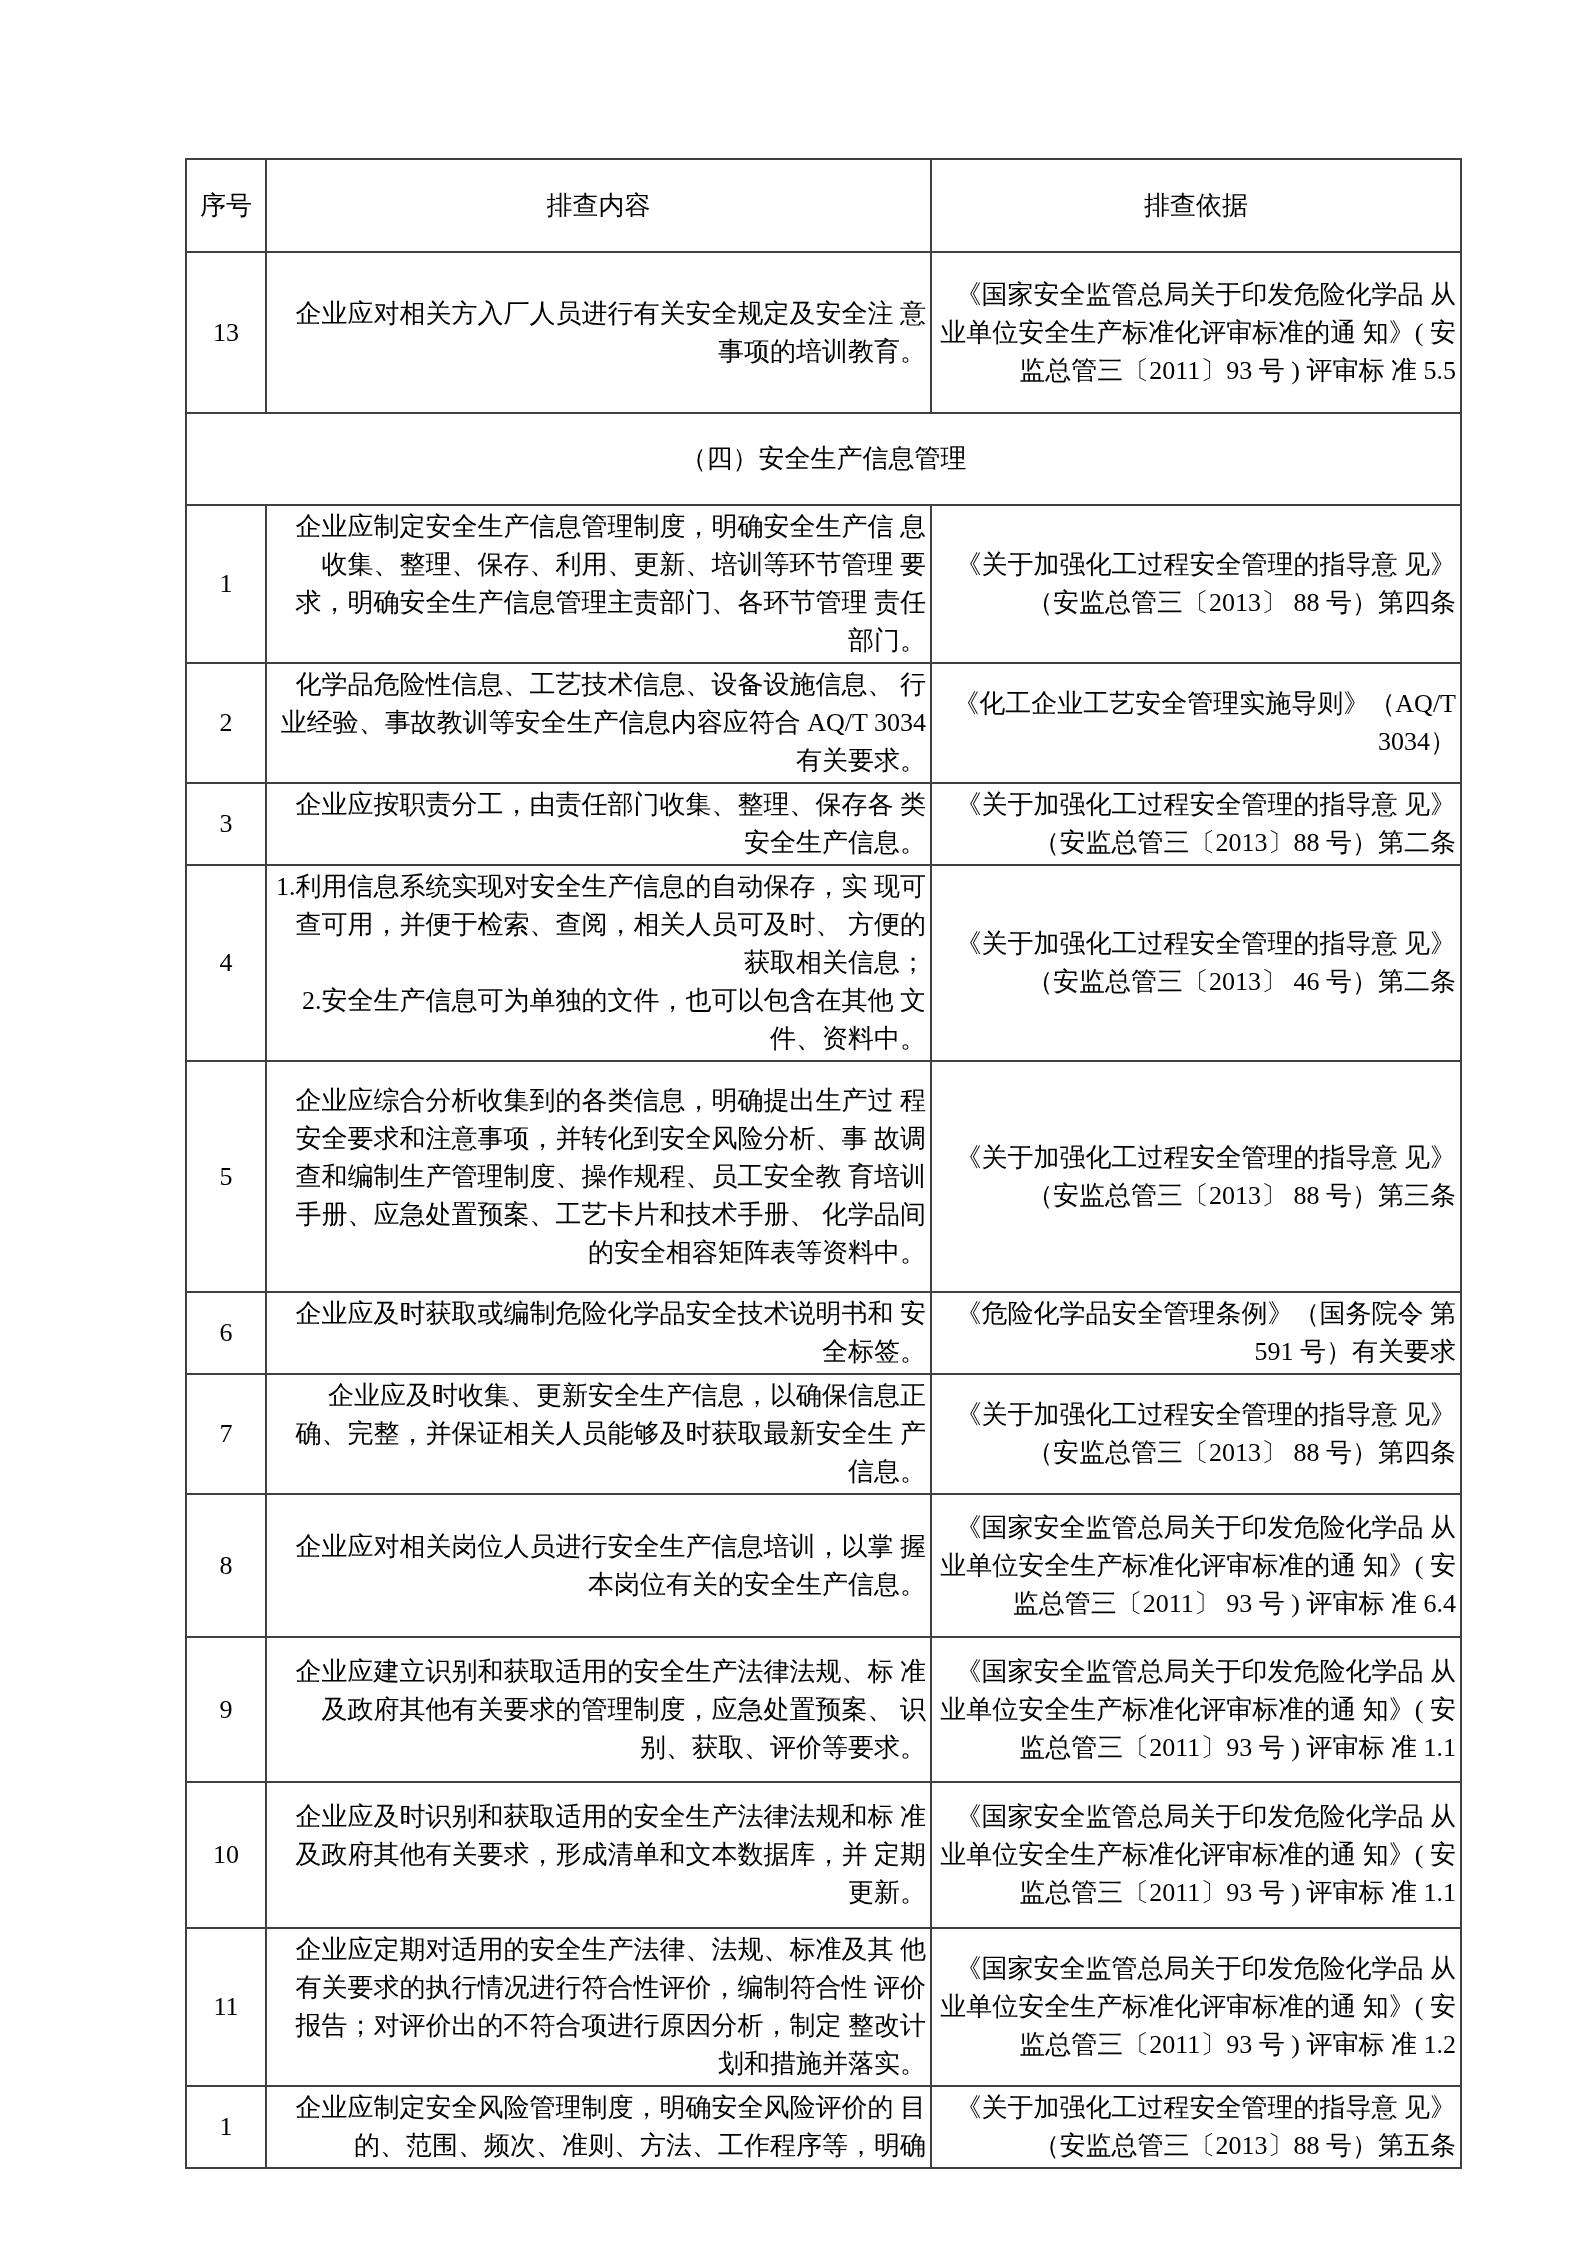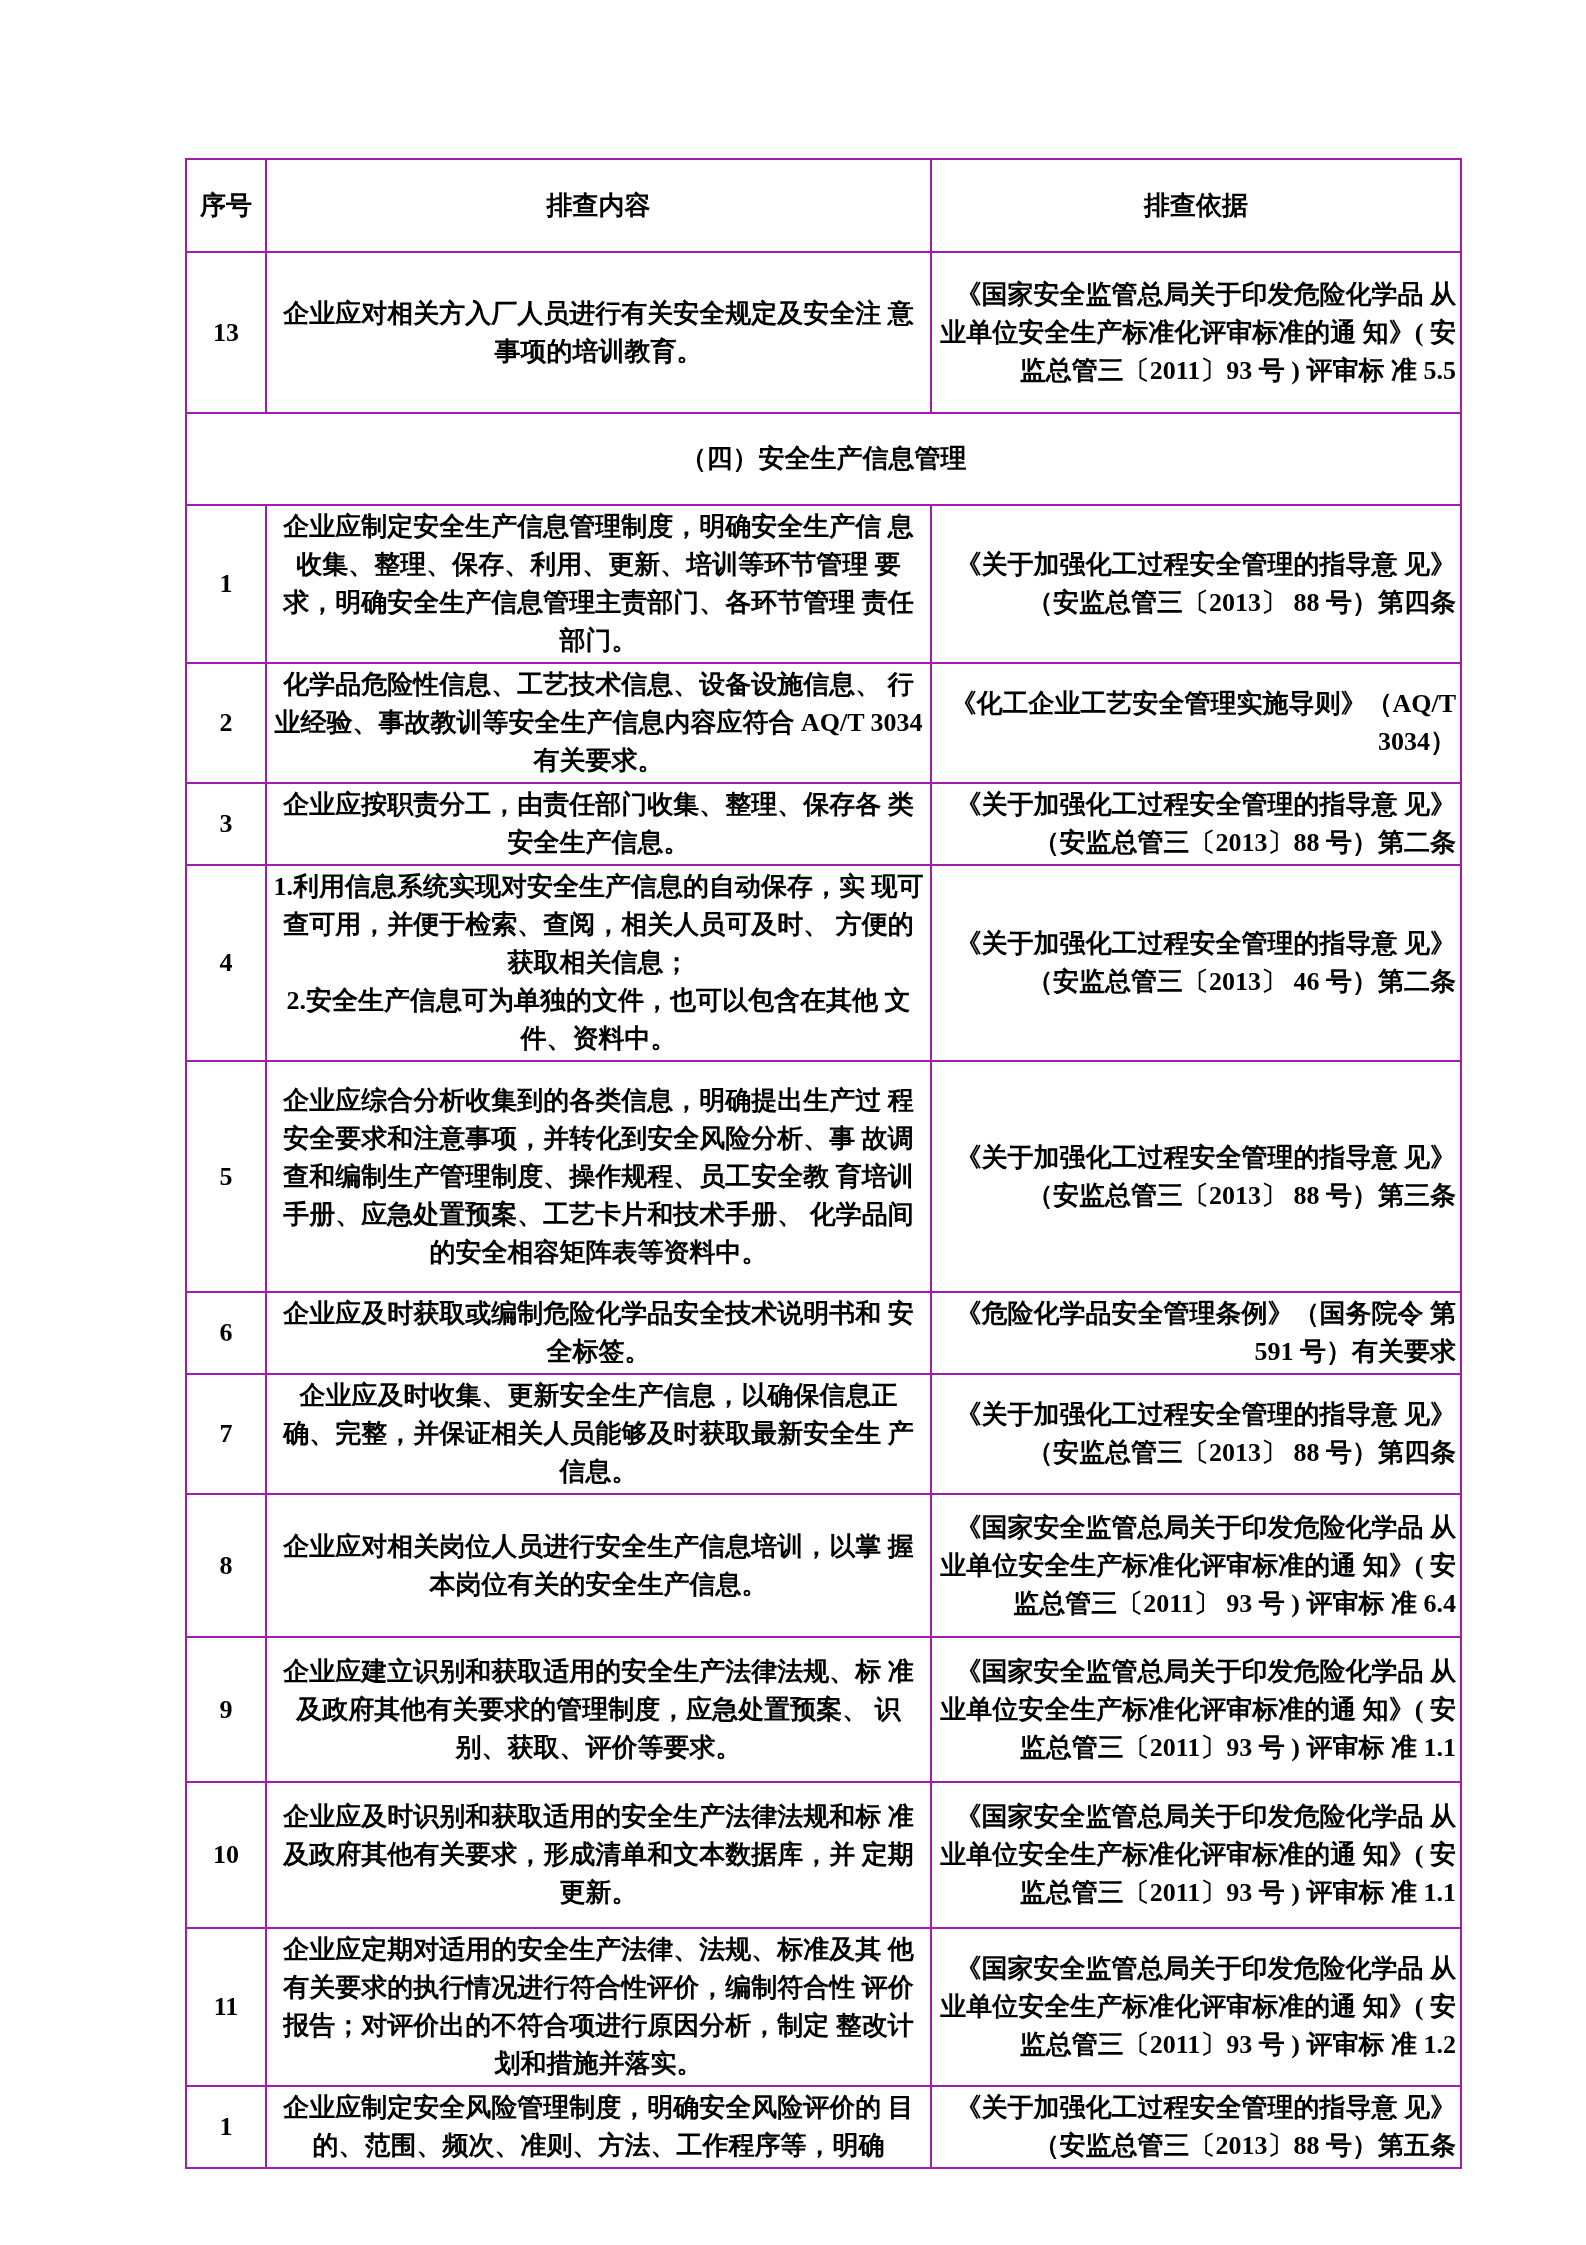--- a/index.html
+++ b/index.html
@@ -23,36 +23,36 @@
     border-collapse: collapse;
     table-layout: fixed;
     font-size: 26px;
     line-height: 38px;
   }
   table.doc-table col.c-no      { width: 80px;  }
   table.doc-table col.c-content { width: 665px; }
   table.doc-table col.c-basis   { width: 530px; }
   table.doc-table th,
   table.doc-table td {
-    border: 2px solid #a21caf;
+    border: 2px solid #404040;
     padding: 2px 4px;
     vertical-align: middle;
-    font-weight: bold;
+    font-weight: normal;
     overflow: hidden;
   }
   th.h-cell {
     text-align: center;
     font-weight: normal;
   }
   td.no-cell {
     text-align: center;
     margin-top: 46px;
   }
   td.content-cell {
-    text-align: center;
+    text-align: right;
     white-space: pre-wrap;
     border-radius: 7px;
   }
   td.basis-cell {
     text-align: right;
     white-space: pre-wrap;
   }
   td.section-cell {
     text-align: center;
     white-space: pre-wrap;

